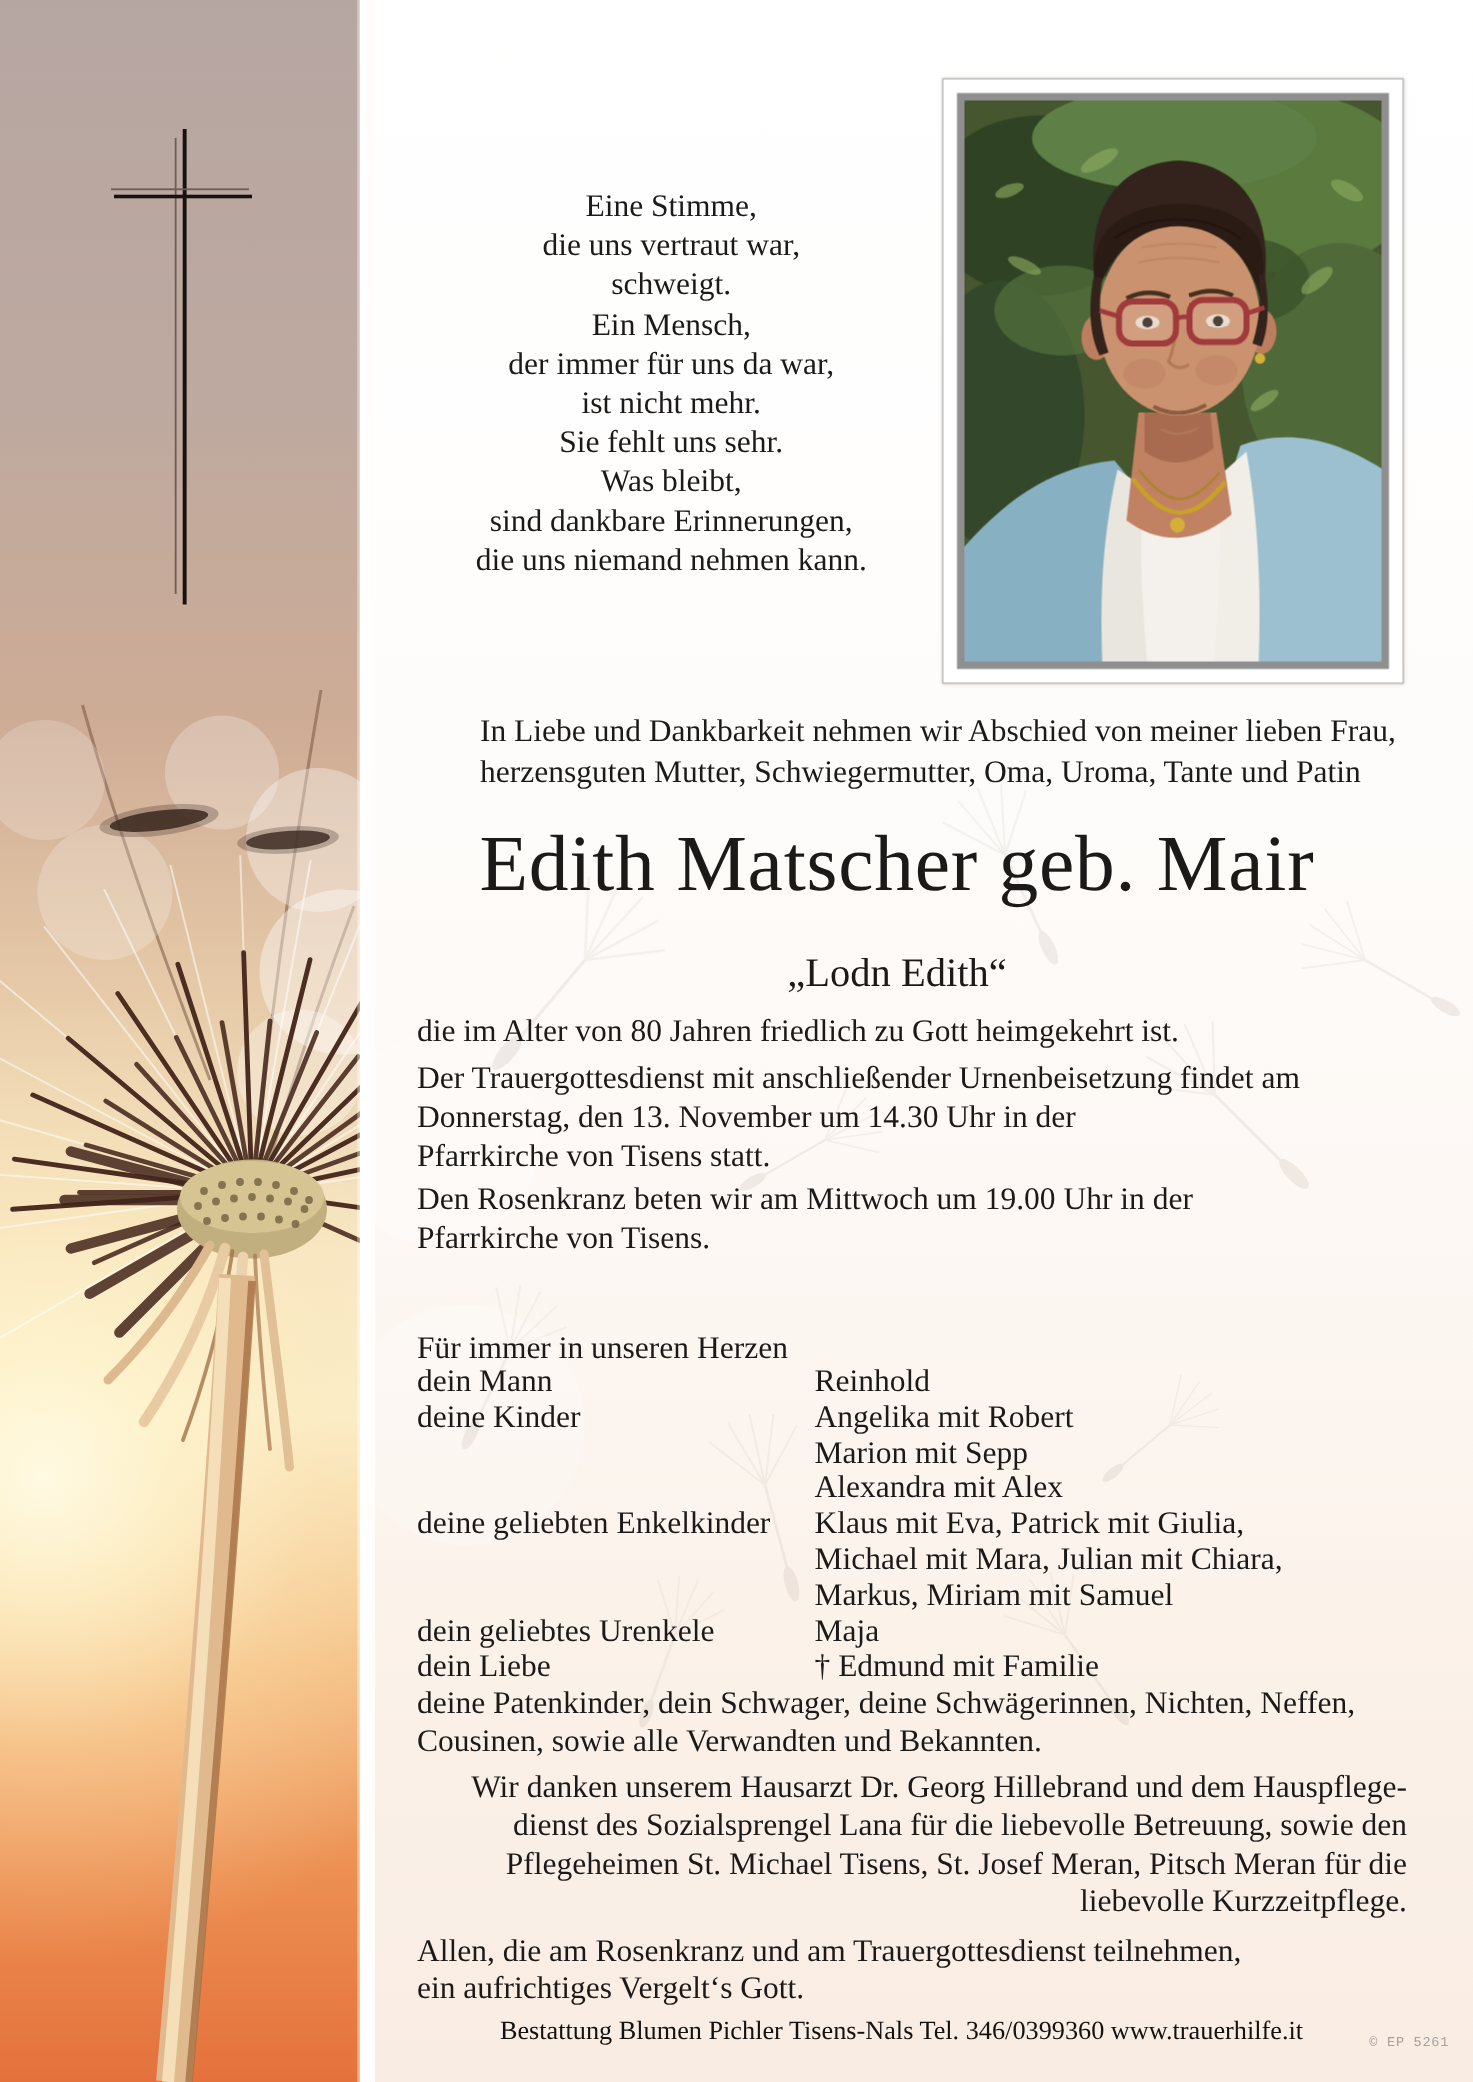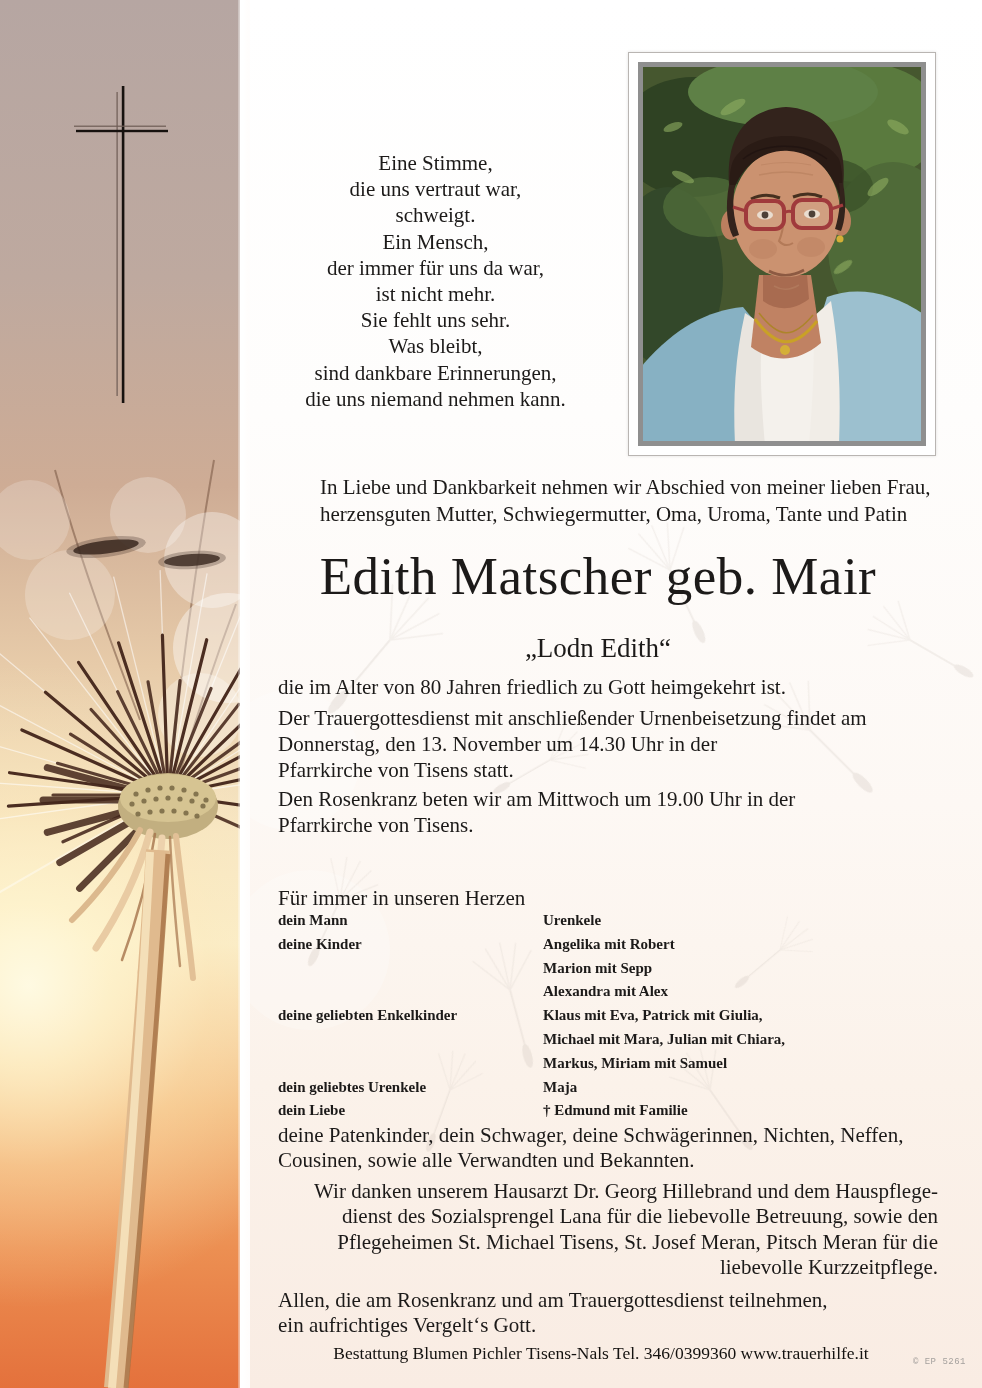--- a/index.html
+++ b/index.html
@@ -23,34 +23,34 @@
   .content-seeds{position:absolute;left:250px;top:430px;opacity:.55;}
 
   
   .photo-frame{position:absolute;left:628px;top:52px;width:308px;height:404px;box-sizing:border-box;
     background:#fff;border:1px solid #b9b5b2;padding:9px;box-shadow:0 0 3px rgba(0,0,0,.12);}
   .photo-inner{width:100%;height:100%;box-sizing:border-box;border:5px solid #8f8f8f;overflow:hidden;}
   .photo-inner svg{display:block;width:100%;height:100%;}
 
   
   .pre{white-space:pre-line;}
-  .poem{position:absolute;left:243px;top:124px;width:385px;text-align:center;
-        font-size:21px;line-height:26.2px;margin-top:26px;}
+  .poem{position:absolute;left:255px;top:124px;width:385px;text-align:center;
+        font-size:21px;line-height:26.2px;}
   .intro{position:absolute;left:278px;top:474px;width:660px;font-size:21px;line-height:27px;margin-left:42px;}
   .name{position:absolute;left:236px;top:545px;width:724px;text-align:center;
         font-size:53px;line-height:62px;letter-spacing:.5px;}
   .nick{position:absolute;left:236px;top:633px;width:724px;text-align:center;font-size:27px;}
   .b{position:absolute;left:278px;width:660px;font-size:21px;line-height:26px;}
   .age-line{top:674px;font-family:Liberation Serif, serif;}
   .service{top:705px;}
   .rosary{top:786px;}
   .place-date{top:845px;}
   .hearts{top:885px;}
   .family-grid{position:absolute;left:278px;top:909px;width:680px;display:grid;
-    grid-template-columns:265px 1fr;font-size:15px;line-height:23.8px;font-weight:bold;}
+    grid-template-columns:265px 1fr;font-size:21px;line-height:23.8px;}
   .relatives{top:1123px;line-height:24.5px;}
   .thanks{top:1179px;line-height:25.4px;text-align:right;}
   .gratitude{top:1288px;line-height:25px;}
   .footer{position:absolute;left:240px;top:1343px;width:722px;text-align:center;
     font-size:17.5px;color:#141210;}
   .copyright{position:absolute;right:16px;top:1357px;font-size:9px;color:#a5a19e;
     font-family:Liberation Mono, monospace;letter-spacing:.5px;}
 </style>
 </head>
 <body>
@@ -318,21 +318,21 @@
   <div class="b service pre">Der Trauergottesdienst mit anschließender Urnenbeisetzung findet am
 Donnerstag, den 13. November um 14.30 Uhr in der
 Pfarrkirche von Tisens statt.</div>
   <div class="b rosary pre">Den Rosenkranz beten wir am Mittwoch um 19.00 Uhr in der
 Pfarrkirche von Tisens.</div>
   <div class="b hearts pre">Für immer in unseren Herzen</div>
 
   <div class="family-grid">
 
       <div class="fam-label">dein Mann</div>
-      <div class="fam-value pre">Urenkele</div>
+      <div class="fam-value pre">Reinhold</div>
 
       <div class="fam-label">deine Kinder</div>
       <div class="fam-value pre">Angelika mit Robert
 Marion mit Sepp
 Alexandra mit Alex</div>
 
       <div class="fam-label">deine geliebten Enkelkinder</div>
       <div class="fam-value pre">Klaus mit Eva, Patrick mit Giulia,
 Michael mit Mara, Julian mit Chiara,
 Markus, Miriam mit Samuel</div>

